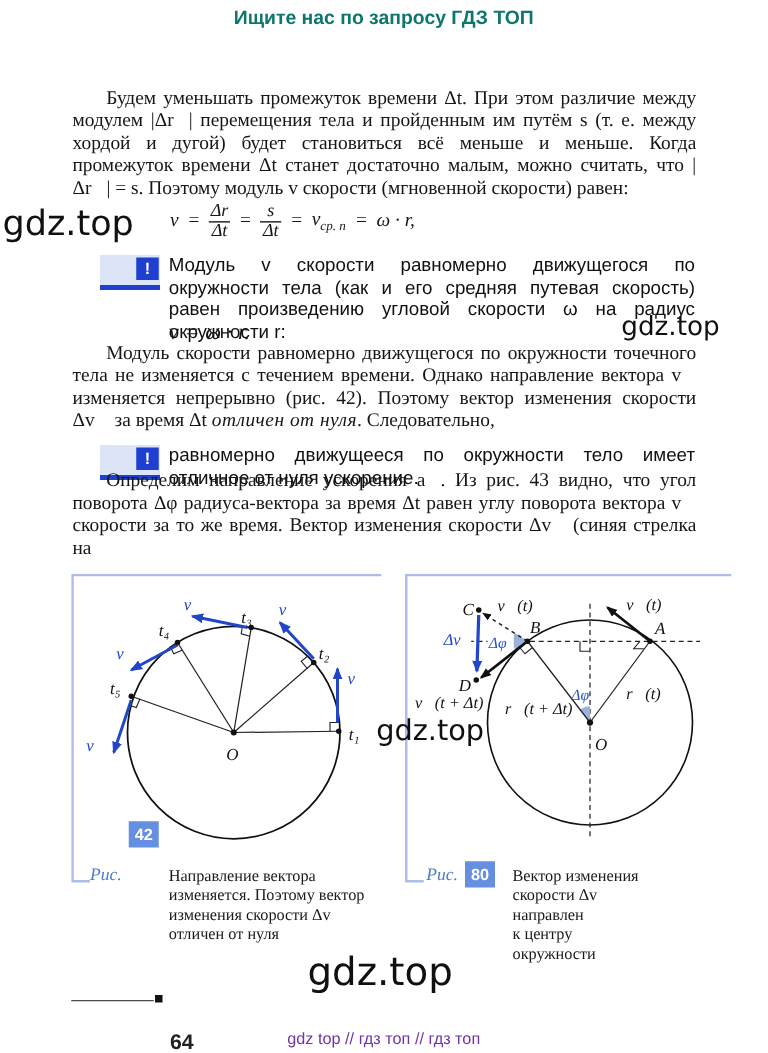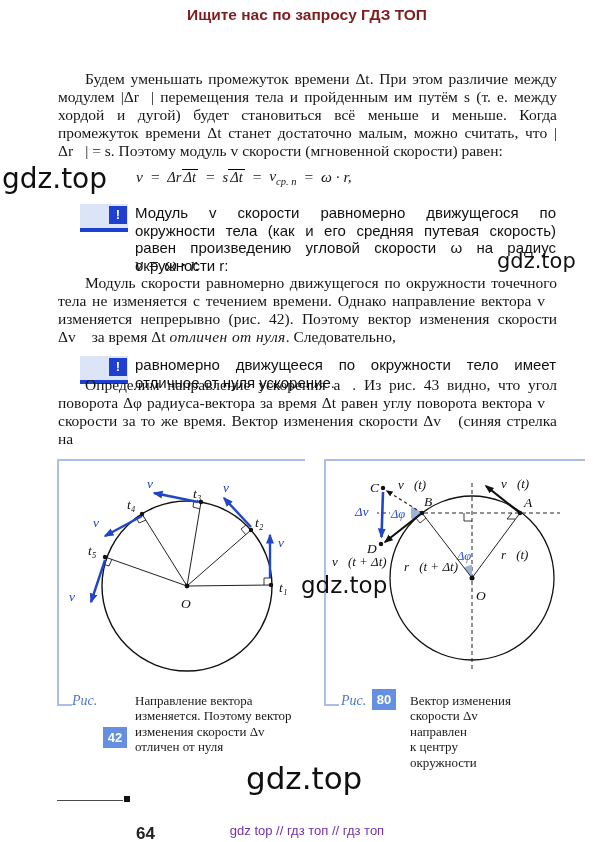--- a/index.html
+++ b/index.html
@@ -1,27 +1,27 @@
 <!DOCTYPE html>
 <html><head>
 <meta charset="utf-8">
 <style>
   html,body{margin:0;padding:0;background:#fff;}
   #page{position:relative;width:614px;height:842px;background:#ffffff;overflow:hidden;
         font-family:"Liberation Serif","DejaVu Serif",serif;color:#161616;}
   .abs{position:absolute;}
   #promo-top{top:6px;left:0;right:0;text-align:center;font-size:15.5px;font-weight:600;
-             color:#7f1d1d;font-family:"Liberation Sans","DejaVu Sans",sans-serif;}
+             color:#0f766e;font-family:"Liberation Sans","DejaVu Sans",sans-serif;}
   .para{width:499px;left:58px;text-align:justify;font-size:15.5px;line-height:18px;}
   .indent{text-indent:27px;}
   .ital{font-style:italic;letter-spacing:.4px;}
   
   #formula{left:136px;top:158px;height:38px;display:flex;align-items:center;gap:7px;
            font-style:italic;font-size:15.5px;}
-  .frac{display:inline-flex;flex-direction:row;align-items:center;font-size:14.5px;line-height:15px;text-align:center;}
+  .frac{display:inline-flex;flex-direction:column;align-items:center;font-size:14.5px;line-height:15px;text-align:center;}
   .frac .den{border-top:1px solid #000000;padding:0 2px;}
   .sub{font-size:10.5px;font-style:italic;vertical-align:-4px;}
   
   .note-icon{width:48px;height:28px;background:#dce4f7;border-bottom:4px solid #1e3fd0;box-sizing:border-box;}
   .note-icon .bang{position:absolute;top:2px;right:1px;width:18px;height:18px;background:#1e3fd0;
     color:#fff;font-weight:bold;font-size:13px;line-height:18px;text-align:center;
     font-family:"Liberation Sans","DejaVu Sans",sans-serif;}
   .note-text{left:135px;width:421px;text-align:justify;font-size:15px;line-height:17.6px;
     font-family:"Liberation Sans","DejaVu Sans",sans-serif;color:#101010;}
   .note-formula{left:135px;font-style:italic;font-size:18px;}
@@ -189,21 +189,21 @@
     <text class="vlbl fn" x="31" y="57">Δv⃗</text>
     <text class="phi" x="67" y="59">Δφ</text>
     <text class="phi" x="133" y="101">Δφ</text>
     <text class="fn" x="177" y="100">r⃗(t)</text>
     <text class="fn" x="80" y="112">r⃗(t + Δt)</text>
   </svg>
 
   <div class="abs wm" style="left:301px;top:572px;font-size:23px;">gdz.top</div>
 
   <div class="abs fig-ref" style="left:72px;top:693px;">Рис.</div>
-  <div class="abs fig-num" style="left:103px;top:727px;">42</div>
+  <div class="abs fig-num" style="left:103px;top:657px;">42</div>
   <div class="abs caption" style="left:135px;top:693px;width:180px;">
     <div>Направление вектора</div>
     <div>изменяется. Поэтому вектор</div>
     <div>изменения скорости Δv⃗</div>
     <div>отличен от нуля</div>
   </div>
 
   <div class="abs fig-ref" style="left:341px;top:693px;">Рис.</div>
   <div class="abs fig-num" style="left:372px;top:689px;">80</div>
   <div class="abs caption" style="left:410px;top:693px;width:130px;">

